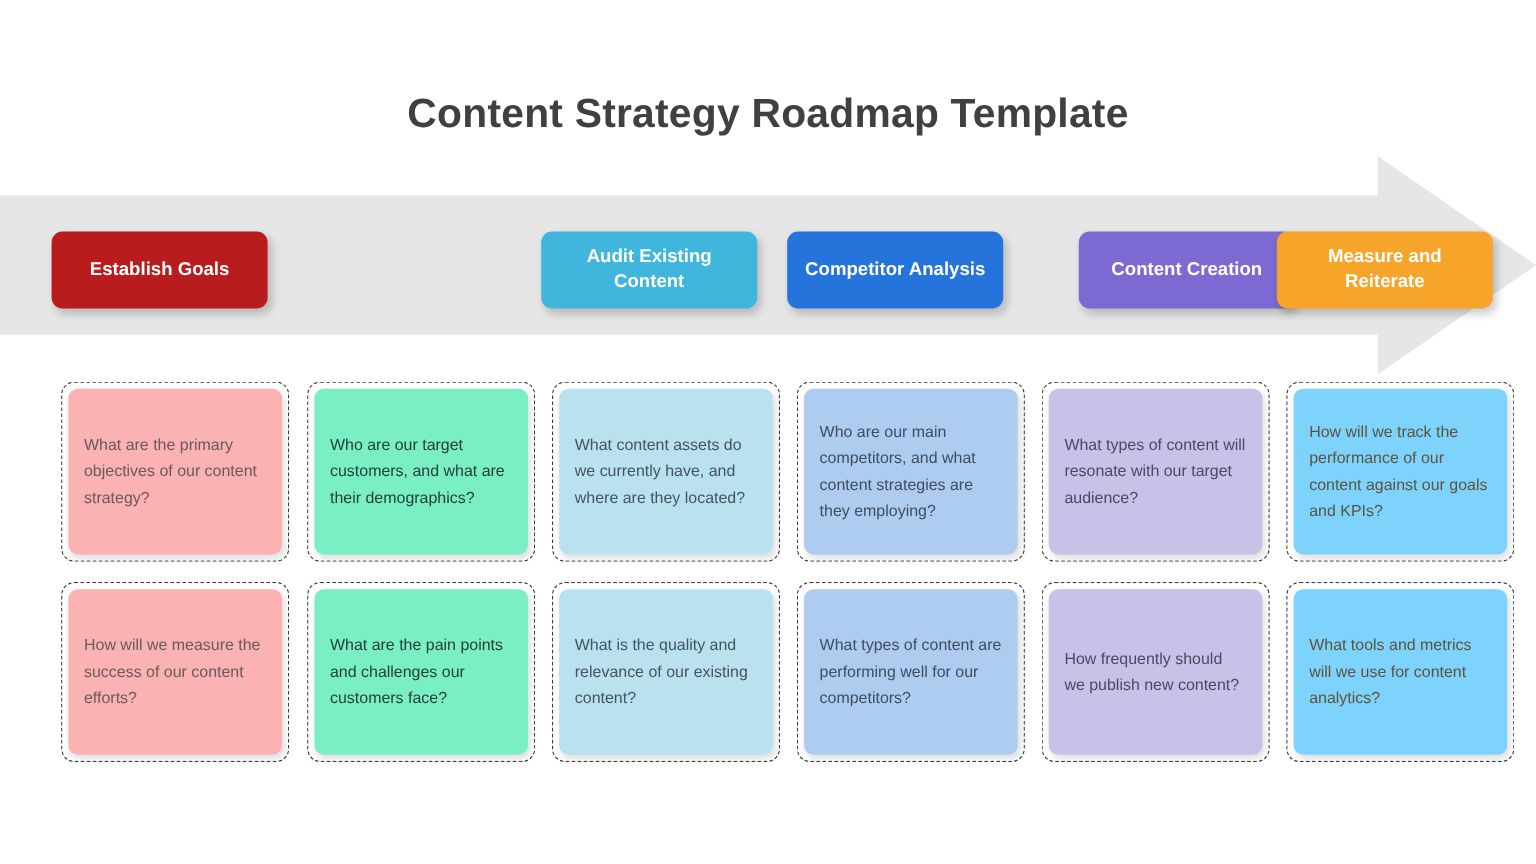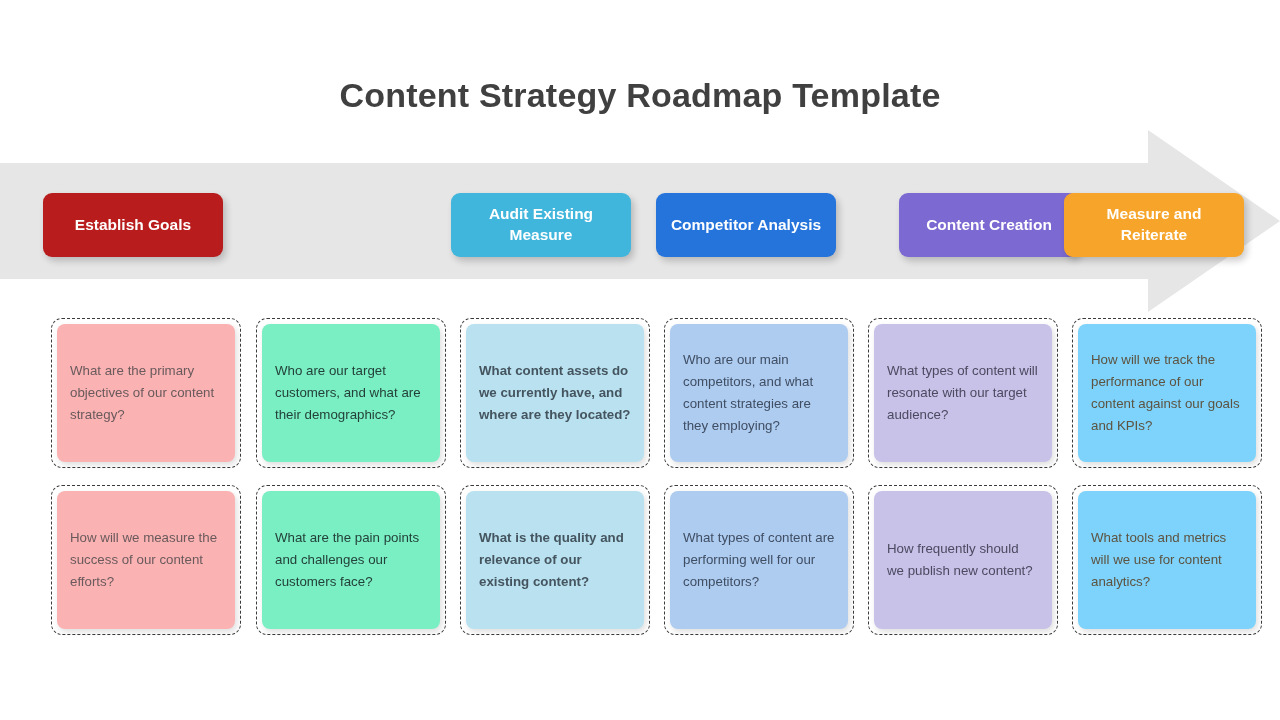--- a/index.html
+++ b/index.html
@@ -123,21 +123,21 @@
 
   .fill-0 { background: #FAB2B3; }
   .fill-1 { background: #7AEFC3; }
   .fill-2 { background: #B9E1F0; }
   .fill-3 { background: #AECBF0; }
   .fill-4 { background: #C8C1E8; align-items: center; }
   .fill-5 { background: #7dd3fc; }
 
   .txt-0 { color: #6a5a5c; }
   .txt-1 { color: #23413a; }
-  .txt-2 { color: #45555f; font-weight: bold; }
+  .txt-2 { color: #45555f; }
   .txt-3 { color: #3f4e63; }
   .txt-4 { color: #4b4a60; }
   .txt-5 { color: #5d5340; }
 </style>
 </head>
 <body>
 
 <div id="page-title">Content Strategy Roadmap Template</div>
 
 <div id="stage-banner">
@@ -147,21 +147,21 @@
   </svg>
 
   <div id="stage-list">
 
     <div class="stage-box stage-0">
       <span class="stage-label">Establish Goals</span>
     </div>
 
 
     <div class="stage-box stage-2">
-      <span class="stage-label">Audit Existing Measure</span>
+      <span class="stage-label">Audit Existing Content</span>
     </div>
 
     <div class="stage-box stage-3">
       <span class="stage-label">Competitor Analysis</span>
     </div>
 
     <div class="stage-box stage-4">
       <span class="stage-label">Content Creation</span>
     </div>
 

